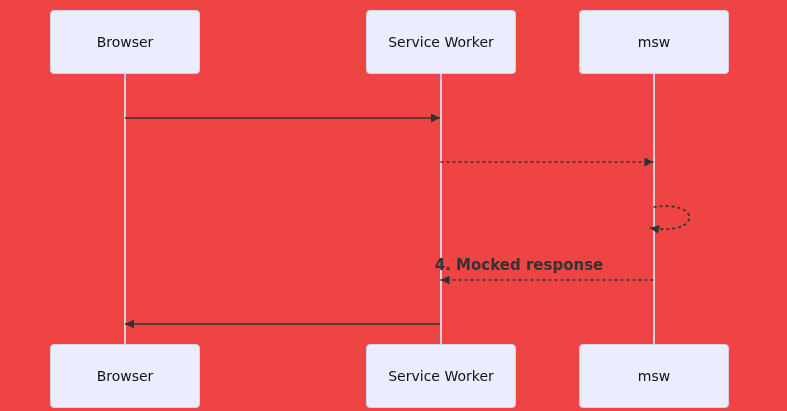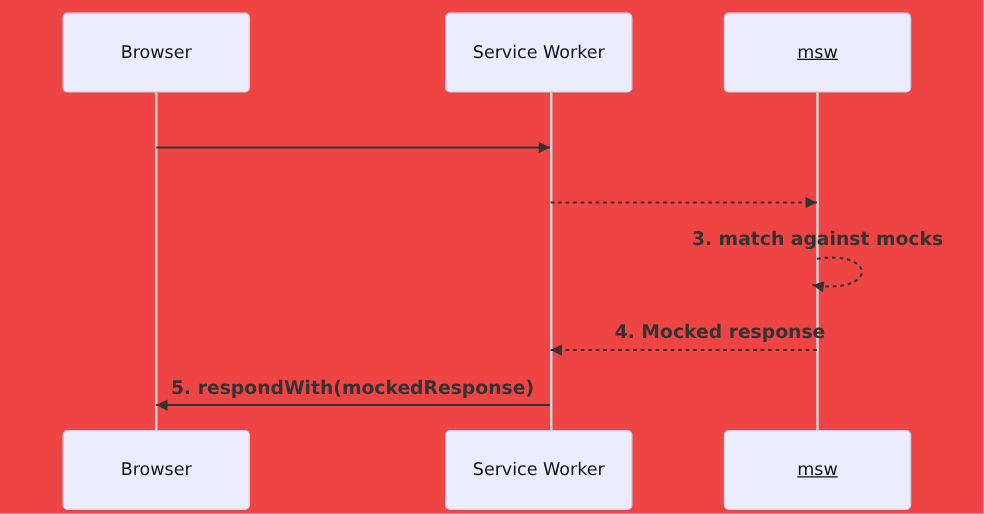--- a/index.html
+++ b/index.html
@@ -32,22 +32,22 @@
     display: flex;
     align-items: center;
     justify-content: center;
     font-size: 14px;
     color: #111111;
     box-sizing: border-box;
   }
   .actor.top    { top: 10px; }
   .actor.bottom { top: 344px; }
   .actor.a-browser { left: 50px; }
-  .actor.a-sw      { left: 356px; }
-  .actor.a-msw     { left: 579px; text-decoration: underline; }
+  .actor.a-sw      { left: 366px; }
+  .actor.a-msw     { left: 579px; }
   .arrows {
     position: absolute;
     left: 0; top: 0;
     width: 787px;
     height: 411px;
   }
   .msg-label {
     position: absolute;
     transform: translateX(-50%);
     white-space: nowrap;
@@ -80,17 +80,15 @@
   </svg>
 
   <div class="actor top a-browser">Browser</div>
   <div class="actor top a-sw">Service Worker</div>
   <div class="actor top a-msw">msw</div>
 
   <div class="actor bottom a-browser">Browser</div>
   <div class="actor bottom a-sw">Service Worker</div>
   <div class="actor bottom a-msw">msw</div>
 
-  <div class="msg-label" style="left:654px; top:183px">3. match against mocks</div>
-  <div class="msg-label" style="left:576px; top:257px">4. Mocked response</div>
-  <div class="msg-label" style="left:282px; top:302px">5. respondWith(mockedResponse)</div>
+  <div class="msg-label" style="left:519px; top:257px">4. Mocked response</div>
 
 </div>
 
 </body></html>

